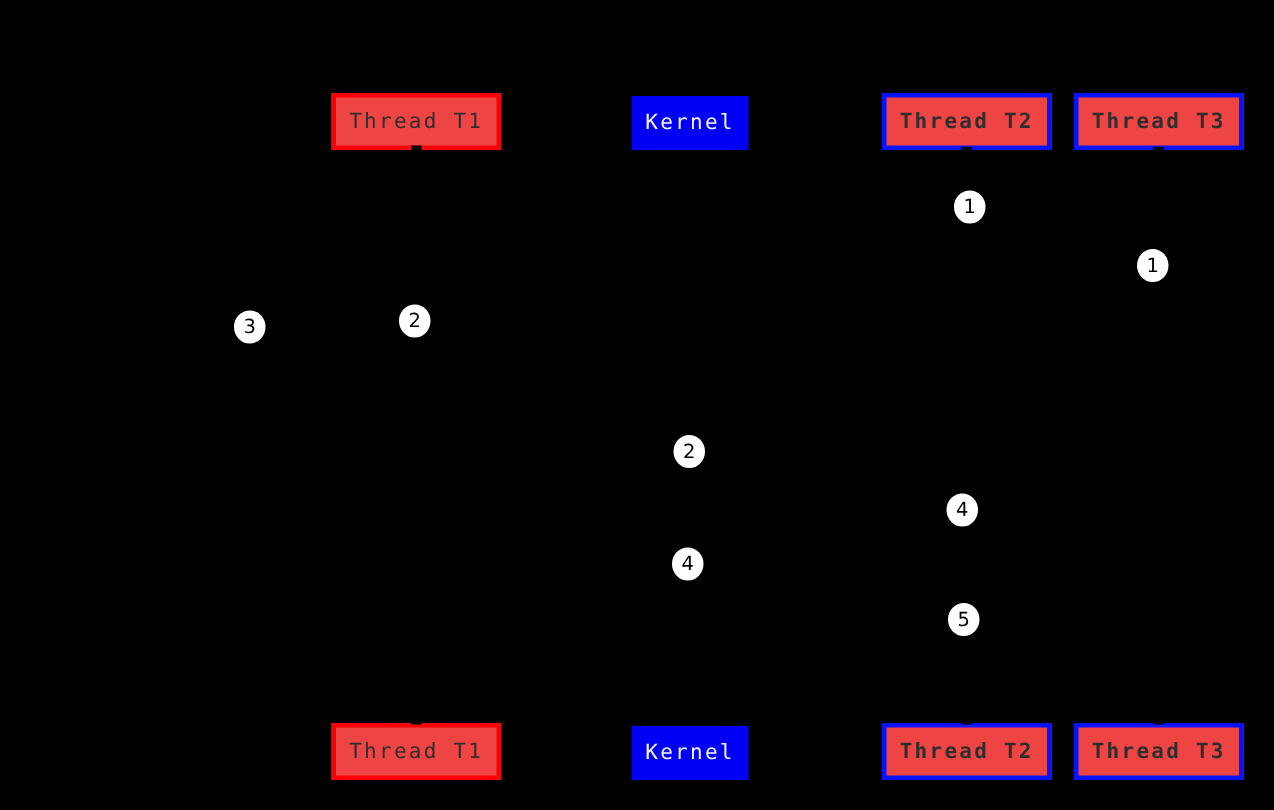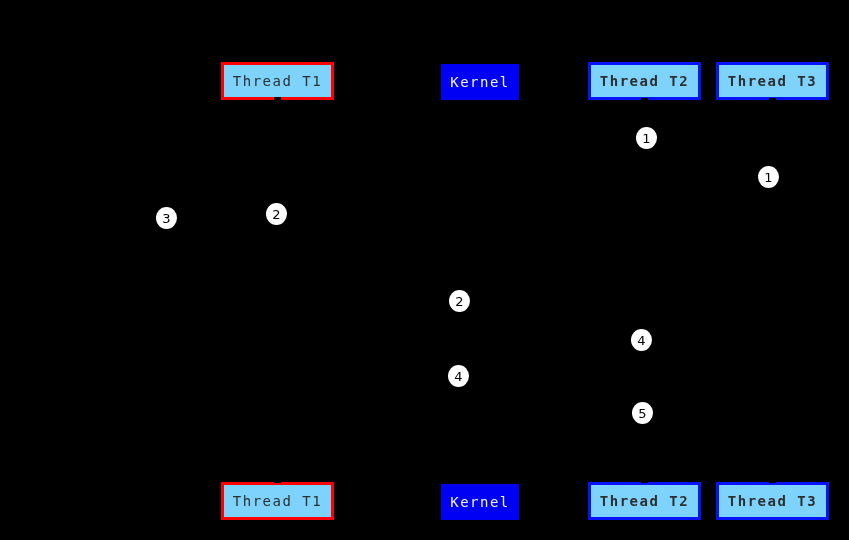--- a/index.html
+++ b/index.html
@@ -12,29 +12,29 @@
     font-family: "DejaVu Sans Mono", monospace;
   }
   .box {
     position: absolute;
     box-sizing: border-box;
     height: 38px;
     width: 113px;
     display: flex;
     align-items: center;
     justify-content: center;
-    background: #7dd3fc;
+    background: #ef4444;
     color: #2e2e2e;
     font-size: 14px;
     letter-spacing: 1.5px;
     white-space: nowrap;
   }
   .box.red-outline  { border: 3px solid #fb0007; }
   .box.blue-outline { border: 3px solid #0713fb; font-weight: bold; }
-  .box.blue-solid   { background: #0000f4; color: #f5f5f5; border: none; height: 36px; width: 78px; margin-left: 20px; }
+  .box.blue-solid   { background: #0000f4; color: #f5f5f5; border: none; height: 36px; width: 78px; }
 
   
   .pos-t1-top { left: 221px; top: 62px; }
   .pos-kn-top { left: 421px; top: 64px; }
   .pos-t2-top { left: 588px; top: 62px; }
   .pos-t3-top { left: 716px; top: 62px; }
   .pos-t1-bot { left: 221px; top: 482px; }
   .pos-kn-bot { left: 421px; top: 484px; }
   .pos-t2-bot { left: 588px; top: 482px; }
   .pos-t3-bot { left: 716px; top: 482px; }

